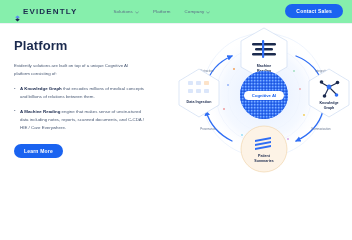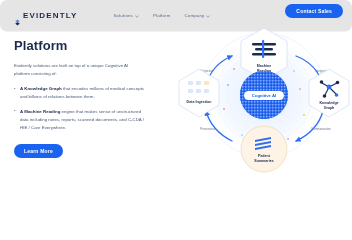--- a/index.html
+++ b/index.html
@@ -7,24 +7,24 @@
     width: 352px; height: 174px;
     overflow: hidden;
     background: #ffffff;
     font-family: "Liberation Sans", sans-serif;
     -webkit-font-smoothing: antialiased;
   }
 
   
   .header {
     position: absolute; top: 0; left: 0;
-    width: 352px; height: 32px;
-    background: #e5e5e5;
+    width: 352px; height: 24px;
+    background: #86efac;
     border-bottom: 1px solid #eef1f6;
-    display: flex; align-items: center; border-radius: 7px;
+    display: flex; align-items: center;
   }
   .logo-wrap {
     display: flex; align-items: center; gap: 2px;
     margin-left: 14px;
   }
   .logo-mark { width: 7px; height: 7px; display: block; }
   .logo-text {
     font-size: 8px; font-weight: bold; letter-spacing: 1.15px;
     color: #1b2a4e;
   }

